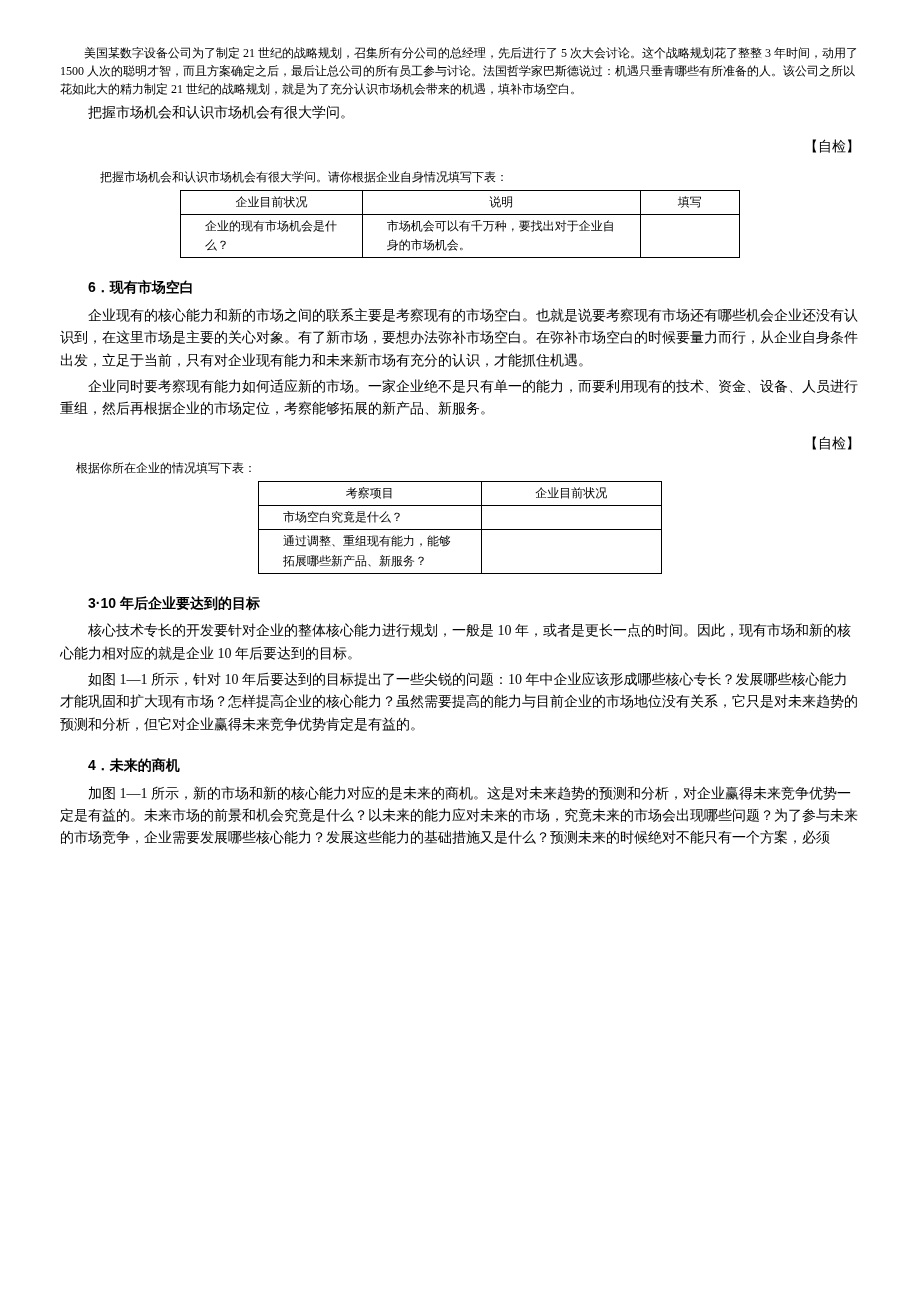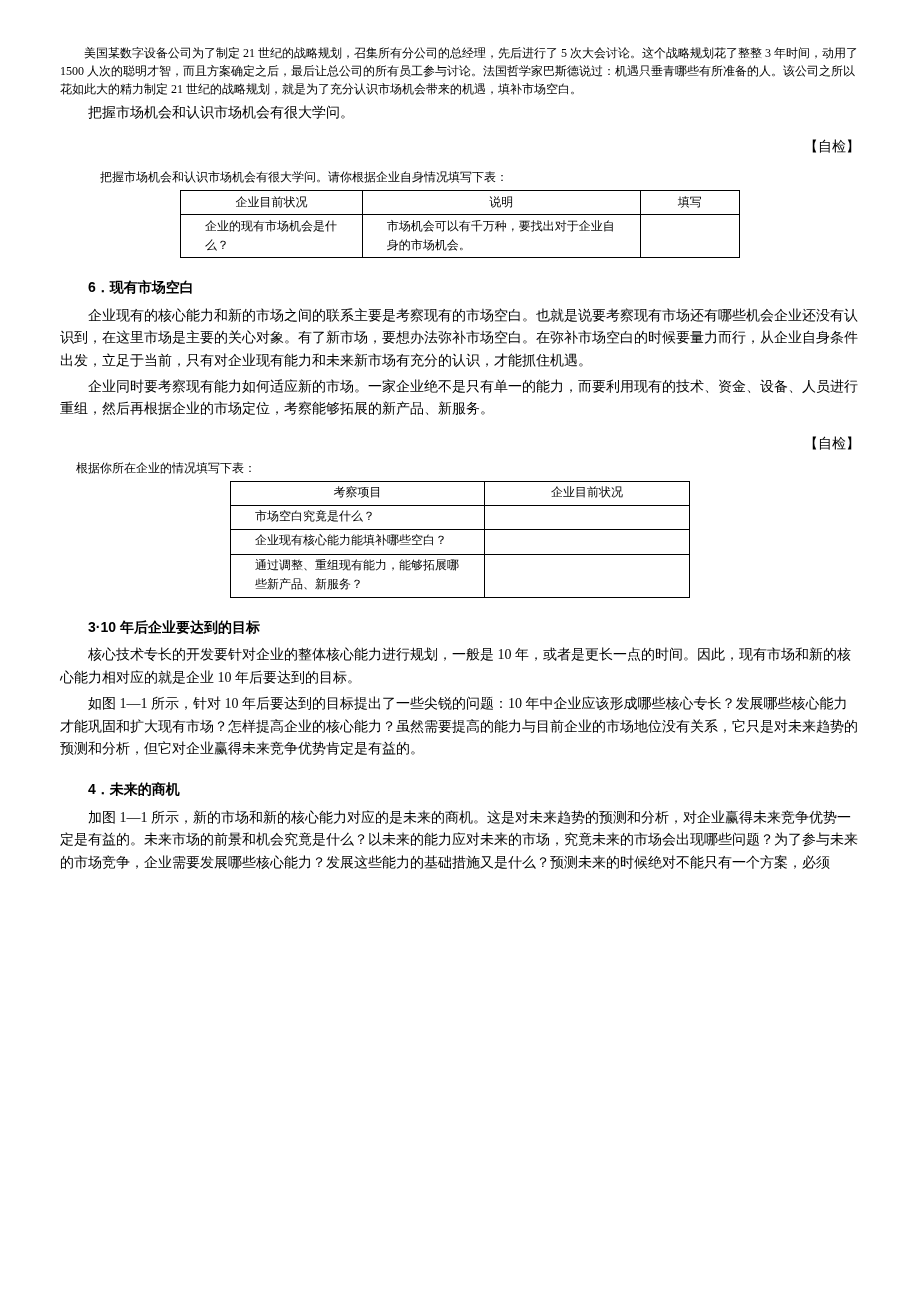--- a/index.html
+++ b/index.html
@@ -36,22 +36,21 @@
   }
   table {
     border-collapse: collapse;
     margin: 4px auto 10px auto;
     font-size: 12px;
   }
   table.t1 {
     width: 560px;
   }
   table.t2 {
-    width: 460px;
-    font-family: Liberation Mono, monospace;
+    width: 404px;
   }
   th, td {
     border: 1px solid #000;
     padding: 2px 24px;
     text-align: left;
     vertical-align: top;
   }
   th {
     text-align: center;
     font-weight: normal;
@@ -114,24 +113,20 @@
   <tbody>
       <tr>
     <th class="col-item">考察项目</th>
     <th class="col-right">企业目前状况</th>
   </tr>
   <tr>
     <td>市场空白究竟是什么？</td>
     <td></td>
   </tr>
   <tr>
-    <td>企业现有核心能力能填补哪些空白？</td>
-    <td></td>
-  </tr>
-  <tr>
     <td>通过调整、重组现有能力，能够拓展哪些新产品、新服务？</td>
     <td></td>
   </tr>
 </tbody>
   </table>
 
 <div class="section-title">3·10 年后企业要达到的目标</div>
 <div class="para">核心技术专长的开发要针对企业的整体核心能力进行规划，一般是 10 年，或者是更长一点的时间。因此，现有市场和新的核心能力相对应的就是企业 10 年后要达到的目标。</div>
 <div class="para">如图 1—1 所示，针对 10 年后要达到的目标提出了一些尖锐的问题：10 年中企业应该形成哪些核心专长？发展哪些核心能力才能巩固和扩大现有市场？怎样提高企业的核心能力？虽然需要提高的能力与目前企业的市场地位没有关系，它只是对未来趋势的预测和分析，但它对企业赢得未来竞争优势肯定是有益的。</div>
 

